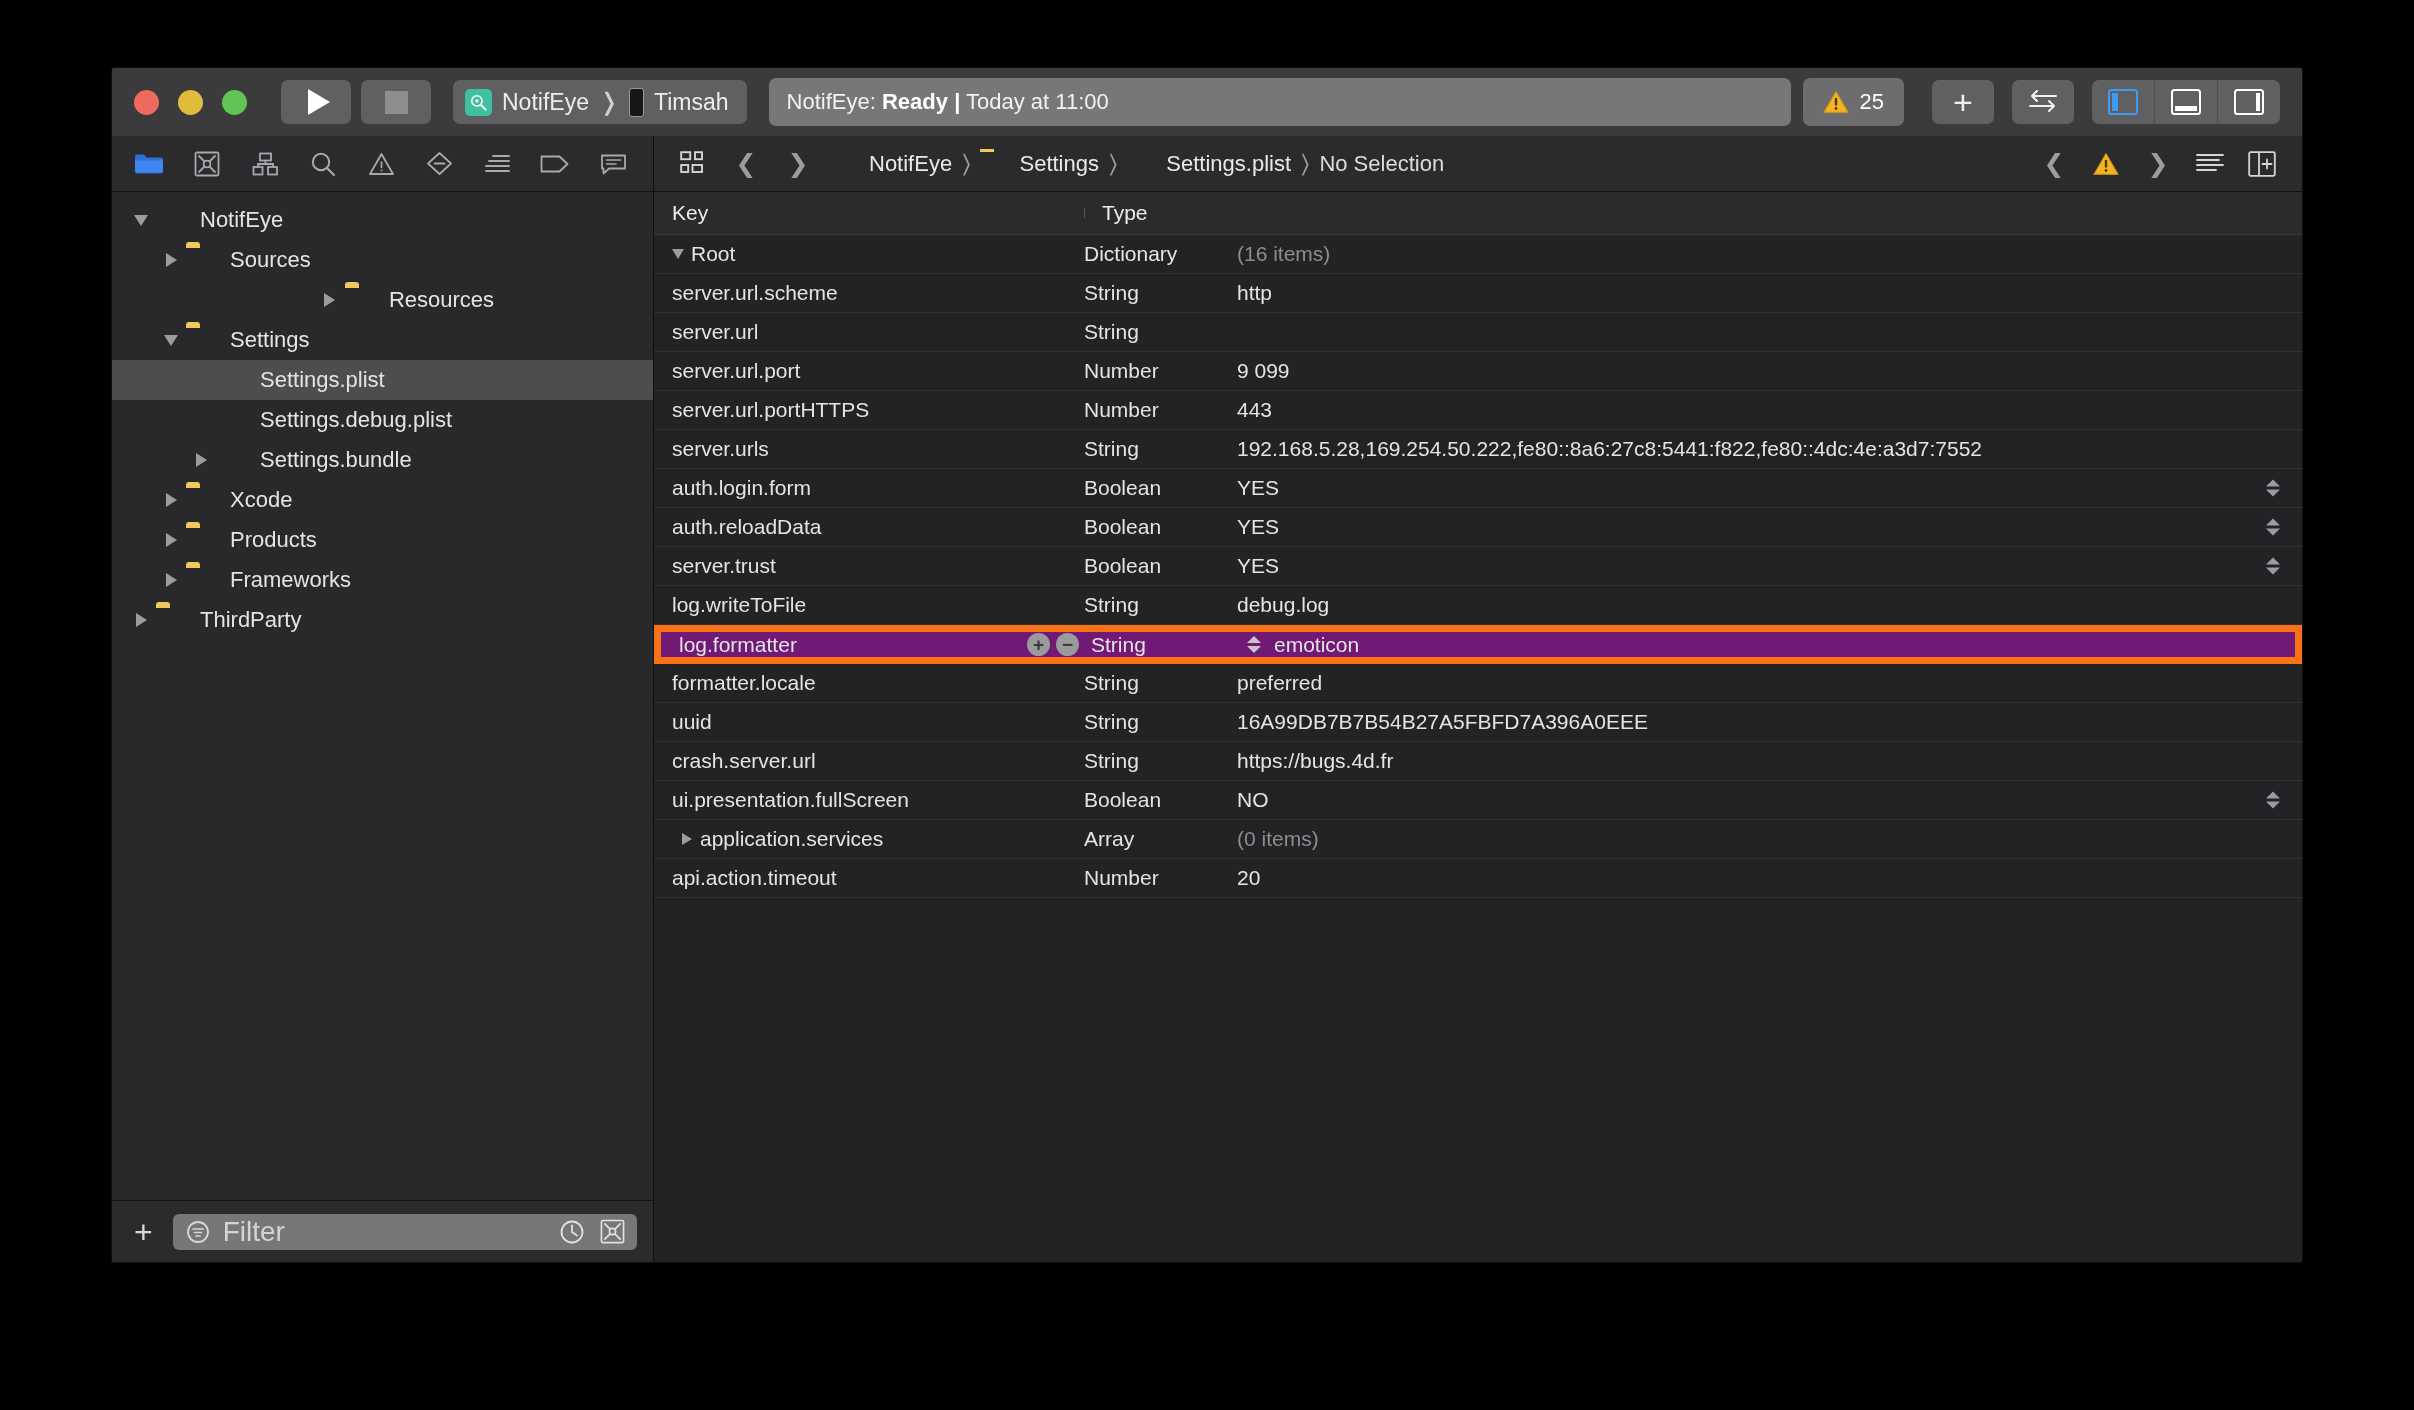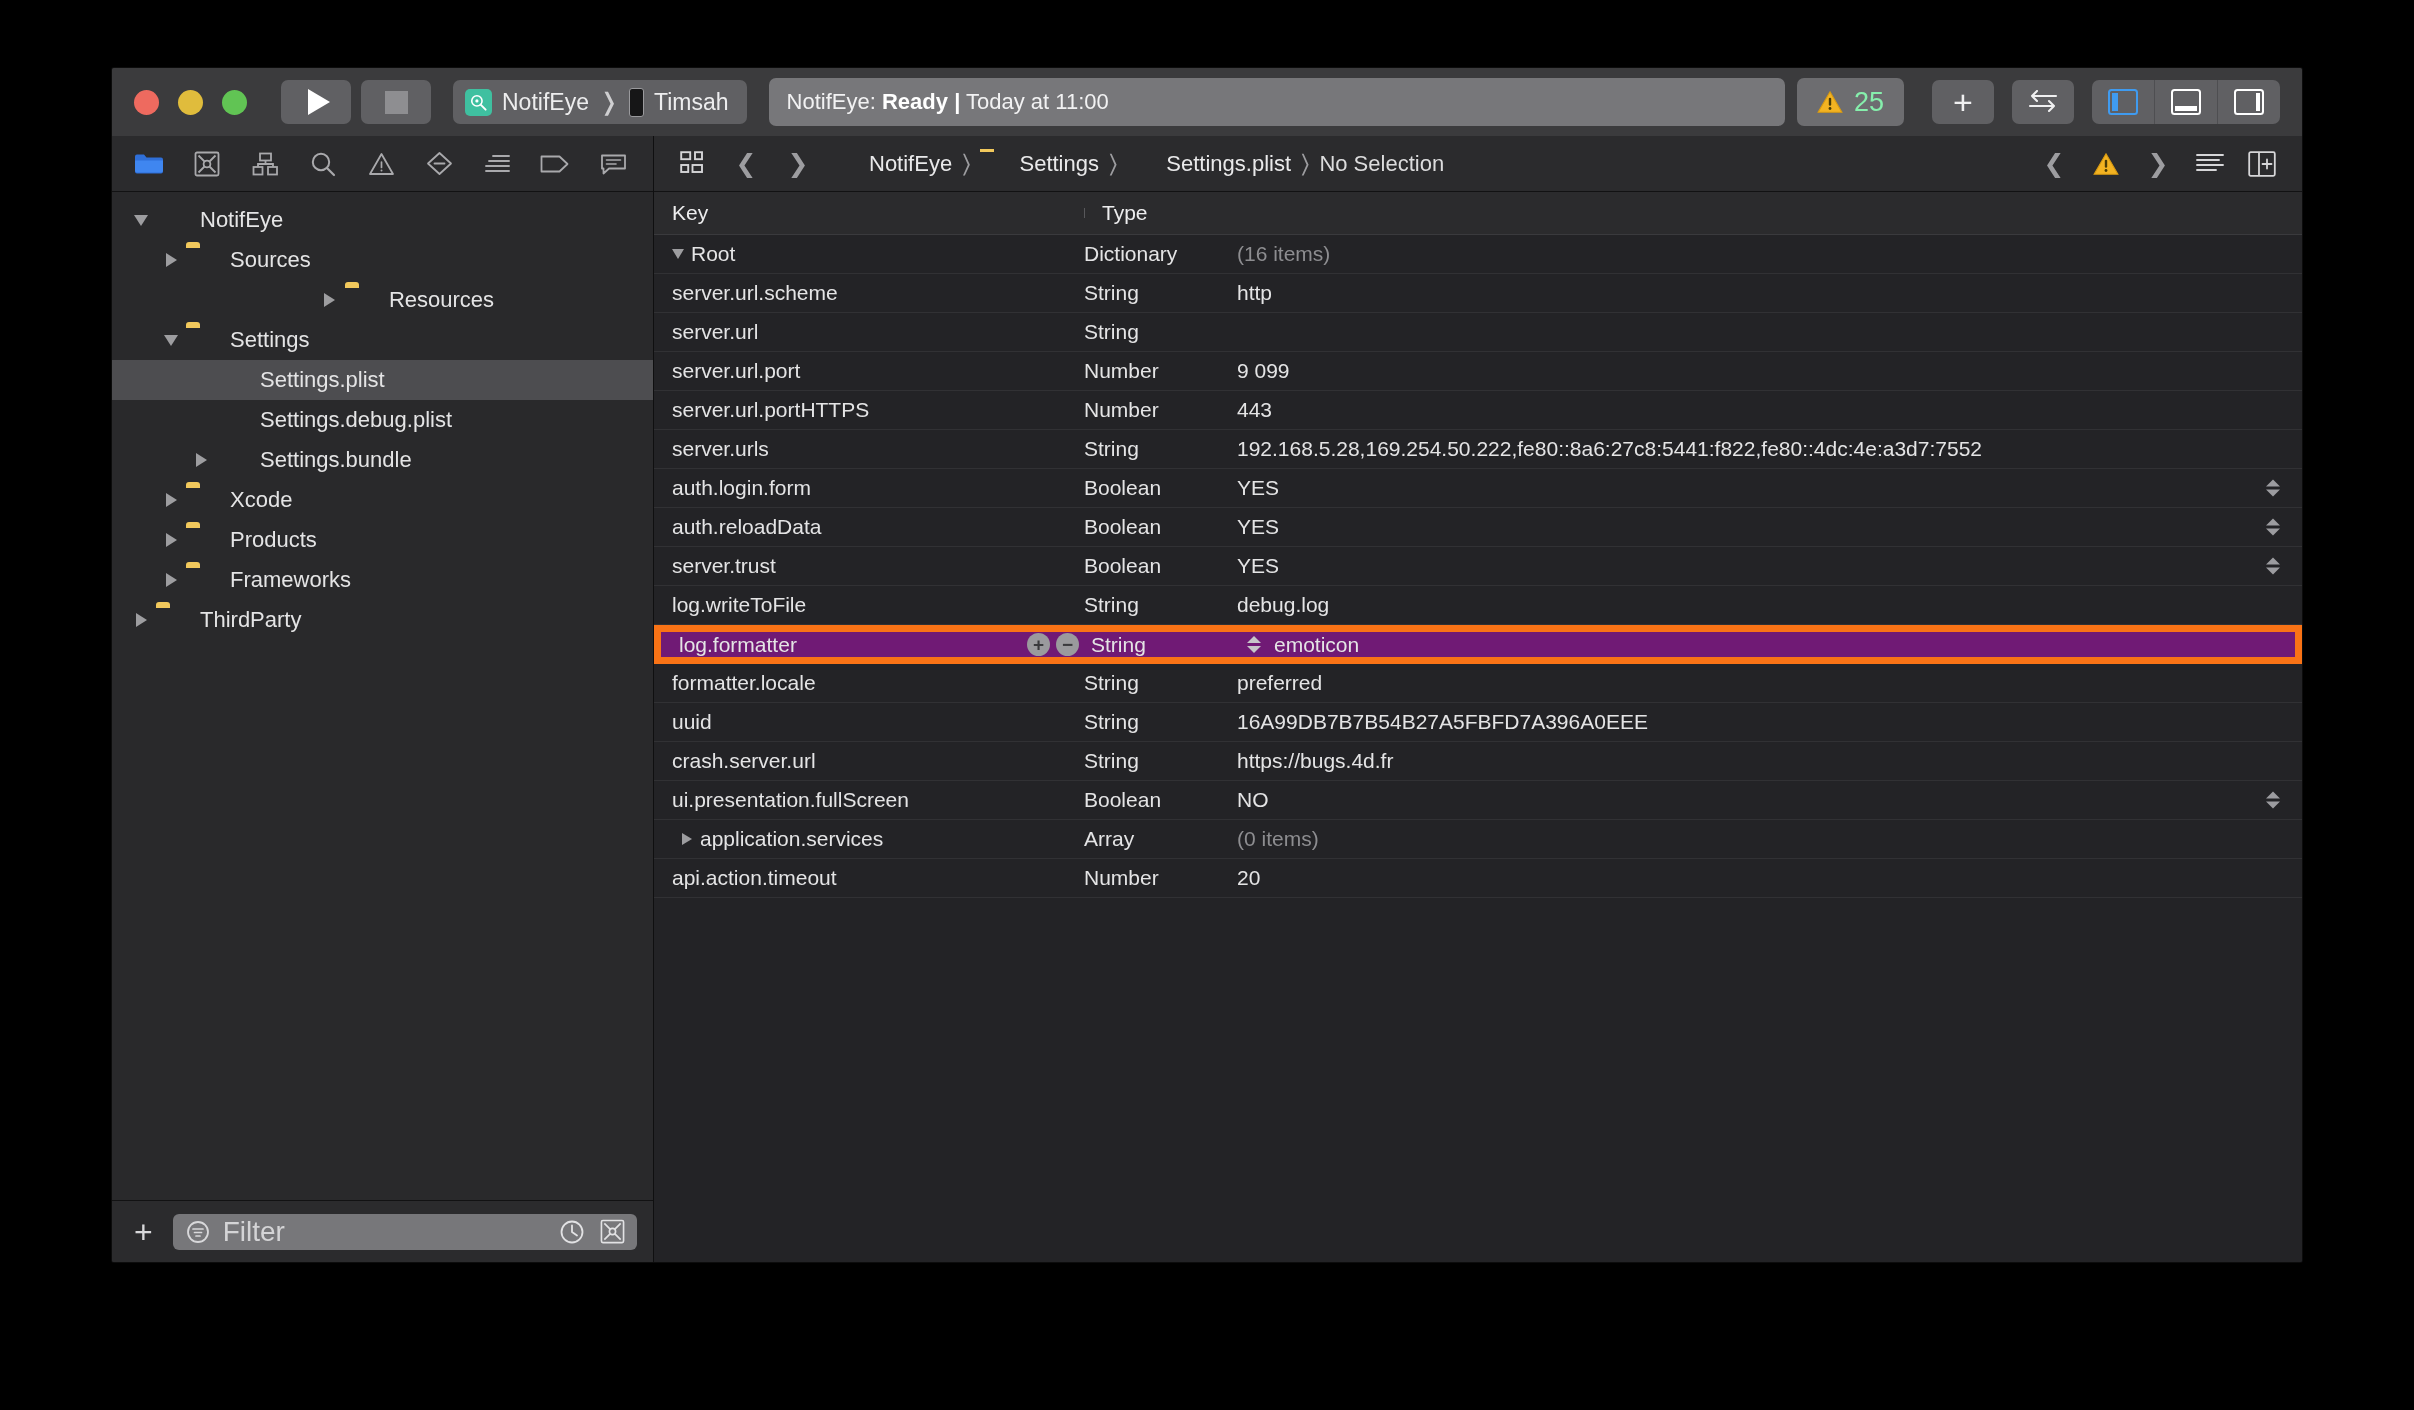--- a/index.html
+++ b/index.html
@@ -52,21 +52,21 @@
   .status{
     flex:1;background:#77777a;border-radius:7px;height:48px;display:flex;align-items:center;
     padding:0 18px;box-sizing:border-box;min-width:0;margin-right:12px;
   }
   .status-text{font-size:22px;color:#f2f2f3;white-space:nowrap;}
   .status-text b{font-weight:bold;color:#ffffff;}
   .warnbox{
     background:#6d6d70;border-radius:7px;height:48px;display:flex;align-items:center;gap:11px;
     padding:0 20px;box-sizing:border-box;margin-right:28px;
   }
-  .warn-count{font-size:27px;color:#86efac;}
+  .warn-count{font-size:22px;color:#ffffff;}
 
   .tbtn.sq{width:62px;margin-left:0;}
   .tbtn.plus{margin-right:18px;}
   .plusglyph{font-size:34px;font-weight:300;line-height:0;color:#f0f0f1;}
 
   .panelgroup{display:flex;background:#606063;border-radius:7px;height:44px;margin-left:18px;overflow:hidden;}
   .pbtn{width:62px;display:flex;align-items:center;justify-content:center;}
   .pbtn + .pbtn{border-left:1px solid #4e4e51;}
 
   

